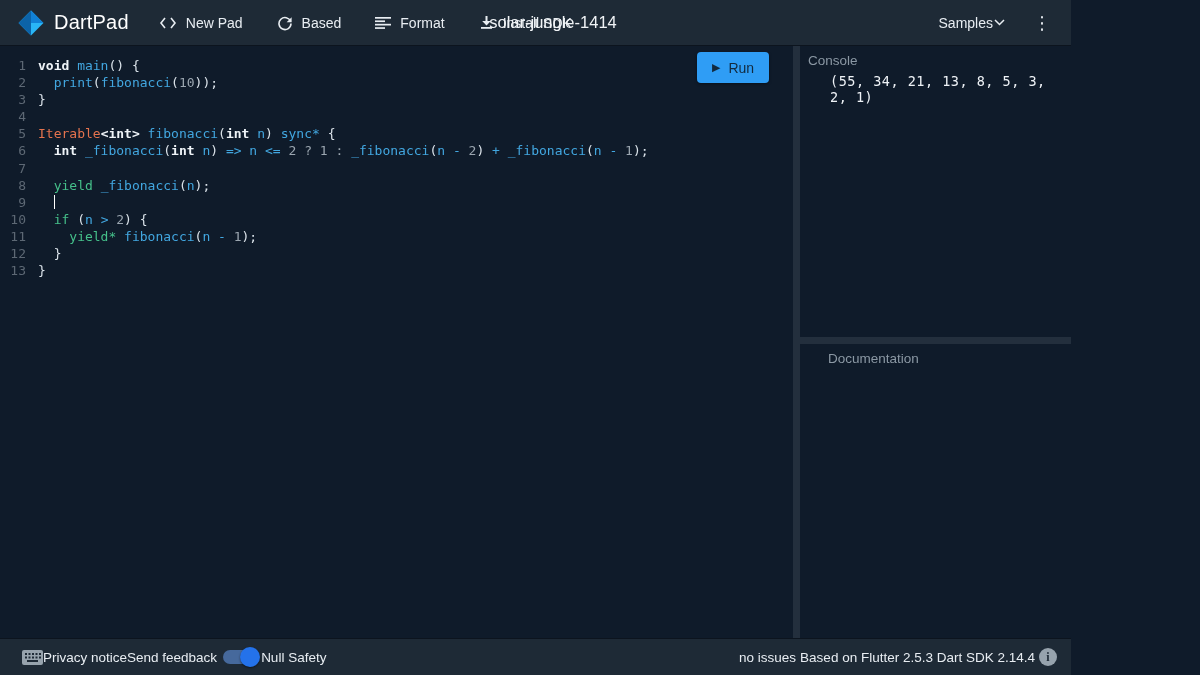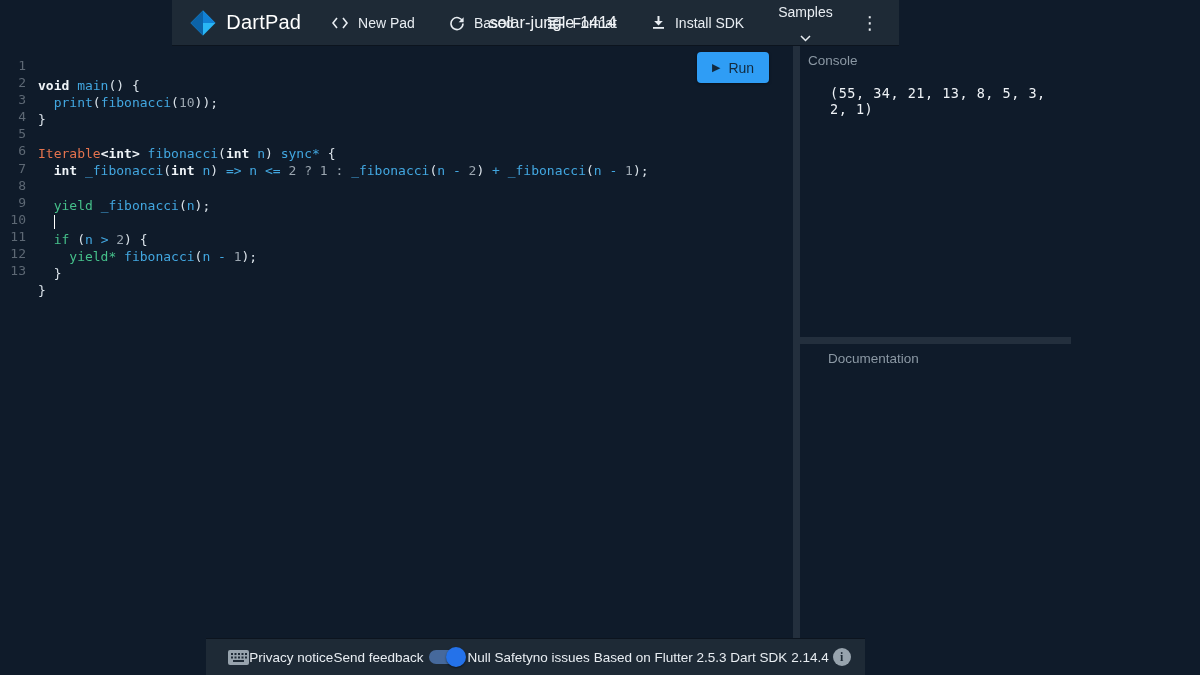--- a/index.html
+++ b/index.html
@@ -1,54 +1,54 @@
 <!DOCTYPE html>
 <html><head>
 <meta charset="utf-8">
 <style>
   * { margin:0; padding:0; box-sizing:border-box; }
   html,body { width:1200px; height:675px; overflow:hidden; background:#0f1b2a;
     font-family:"Liberation Sans", sans-serif; }
 
-  .app { width:1071px; height:675px; display:flex; flex-direction:column;align-items:center; }
+  .app { width:1071px; height:675px; display:flex; flex-direction:column; }
 
   
   .header { height:46px; background:#1e2a36; display:flex; align-items:center;
     padding:0 14px 0 18px; position:relative; flex:0 0 46px;
     border-bottom:1px solid #0c141e; }
   .brand { display:flex; align-items:center; gap:10px; margin-right:30px; }
   .brand-name { color:#ffffff; font-size:20px; font-weight:500; letter-spacing:.2px; }
   .nav-item { display:flex; align-items:center; gap:9px; color:#e8edf2;
     font-size:14px; margin-right:34px; cursor:pointer; white-space:nowrap; }
   .nav-item svg { display:block; }
   .win-title { position:absolute; left:50%; transform:translateX(-50%);
     color:#f0f3f6; font-size:16.5px;padding-left:35px; }
   .header-right { margin-left:auto; display:flex; align-items:center; gap:22px; }
-  .samples { display:flex; align-items:center; gap:15px; color:#e8edf2; font-size:14px; cursor:pointer;flex-direction:column; }
+  .samples { display:flex; align-items:center; gap:1px; color:#e8edf2; font-size:14px; cursor:pointer; }
   .kebab { color:#e8edf2; font-size:18px; line-height:18px; cursor:pointer; padding:2px 6px; }
 
   
   .main { flex:1 1 auto; display:flex; min-height:0; }
   .editor-pane { width:793px; flex:0 0 793px; background:#0f1b2a; position:relative;
     padding-top:11px; overflow:hidden; }
   .v-divider { width:7px; flex:0 0 7px; background:#232f3d; cursor:col-resize; }
   .right-col { flex:1 1 auto; display:flex; flex-direction:column; min-width:0; }
   .panel { background:#0f1b2a; padding:7px 16px 0 6px; }
   .panel-console { height:291px; flex:0 0 291px; }
   .h-divider { height:7px; flex:0 0 7px; background:#232f3d; cursor:row-resize; }
   .panel-doc { flex:1 1 auto;margin-left:20px; }
   .panel-label { color:#8b98a4; font-size:13.5px; padding-left:2px; }
-  .console-out { margin:17px 0 0 24px; color:#eef2f6; font-size:13.5px;
+  .console-out { margin:5px 0 0 24px; color:#eef2f6; font-size:13.5px;
     font-family:"DejaVu Sans Mono","Liberation Mono",monospace; letter-spacing:.5px; }
 
   
   .code-line { display:flex; height:17.1px; line-height:17.1px;
     font-family:"DejaVu Sans Mono","Liberation Mono",monospace; font-size:13px; white-space:pre; }
   .gutter { width:26px; flex:0 0 26px; text-align:right; color:#5d6874; margin-right:12px; }
-  .code-text { color:#dbe3ea;margin-top:20px; }
+  .code-text { color:#dbe3ea; }
   .tk-kw  { color:#eef3f7; font-weight:700; }
   .tk-pl  { color:#dbe3ea; }
   .tk-fn  { color:#42a7e0; }
   .tk-vr  { color:#42a7e0; }
   .tk-op  { color:#42a7e0; }
   .tk-ty  { color:#e5734e; }
   .tk-ctl { color:#45c08a; }
   .tk-num { color:#9ba6b0; }
   .tk-cur { display:inline-block; width:1.5px; height:14px; background:#ffffff;
     vertical-align:middle; margin-top:-2px; }

